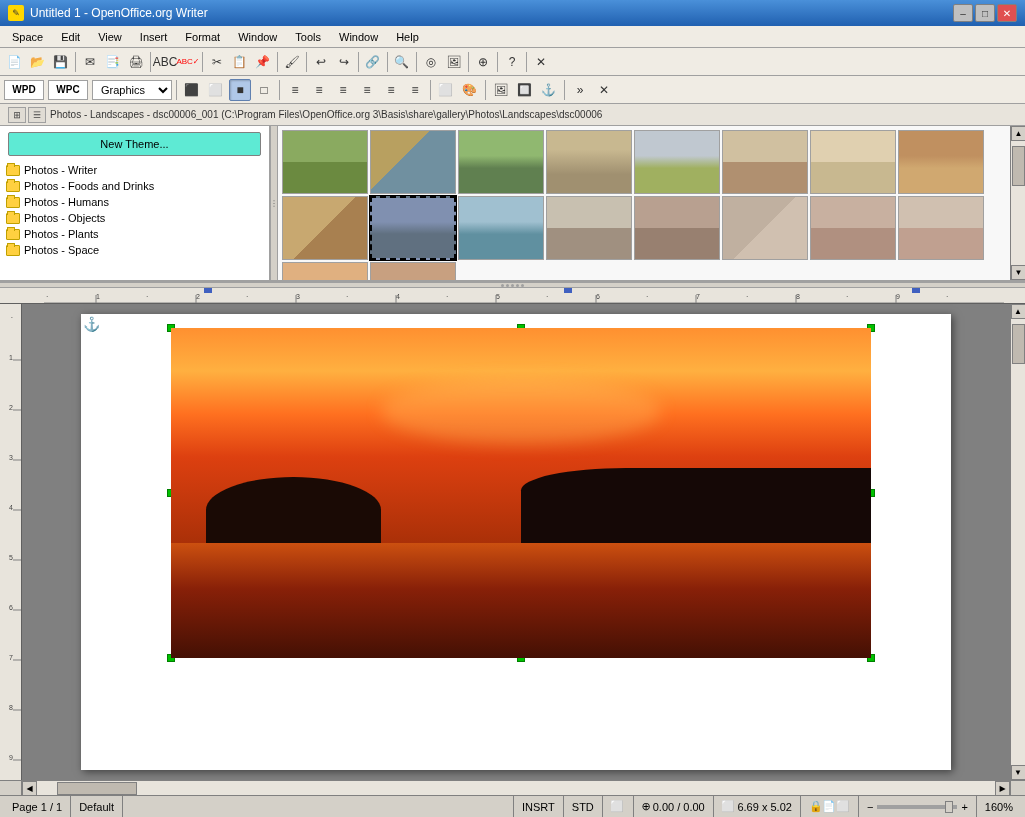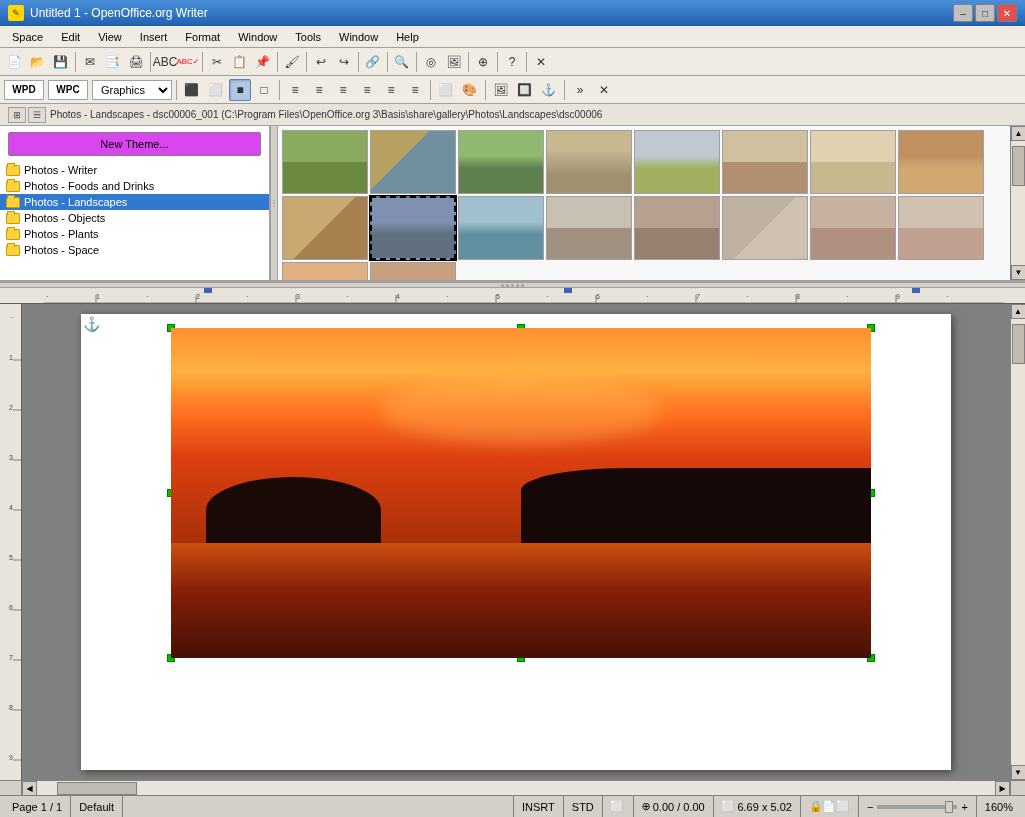--- a/index.html
+++ b/index.html
@@ -112,21 +112,21 @@
       width: 270px;
       background: white;
       border-right: 1px solid #a0a0a0;
       overflow-y: auto;
       flex-shrink: 0;
     }
     .new-theme-btn {
       width: calc(100% - 16px);
       margin: 6px 8px;
       height: 24px;
-      background: #d946ef;
+      background: #5eead4;
       border: 1px solid #808080;
       border-radius: 2px;
       cursor: pointer;
       font-size: 11px;
       text-align: center;
     }
     .gallery-list { list-style: none; }
     .gallery-list-item {
       display: flex;
       align-items: center;
@@ -606,23 +606,23 @@
       <button class="new-theme-btn">New Theme...</button>
       <ul class="gallery-list">
         <li class="gallery-list-item">
           <div class="icon-folder"></div>
           <span>Photos - Writer</span>
         </li>
         <li class="gallery-list-item">
           <div class="icon-folder"></div>
           <span>Photos - Foods and Drinks</span>
         </li>
-        <li class="gallery-list-item selected">
+        <li class="gallery-list-item">
           <div class="icon-folder"></div>
-          <span>Photos - Landscapes</span>
+          <span>Photos - Humans</span>
         </li>
         <li class="gallery-list-item">
           <div class="icon-folder"></div>
           <span>Photos - Objects</span>
         </li>
         <li class="gallery-list-item">
           <div class="icon-folder"></div>
           <span>Photos - Plants</span>
         </li>
         <li class="gallery-list-item">

